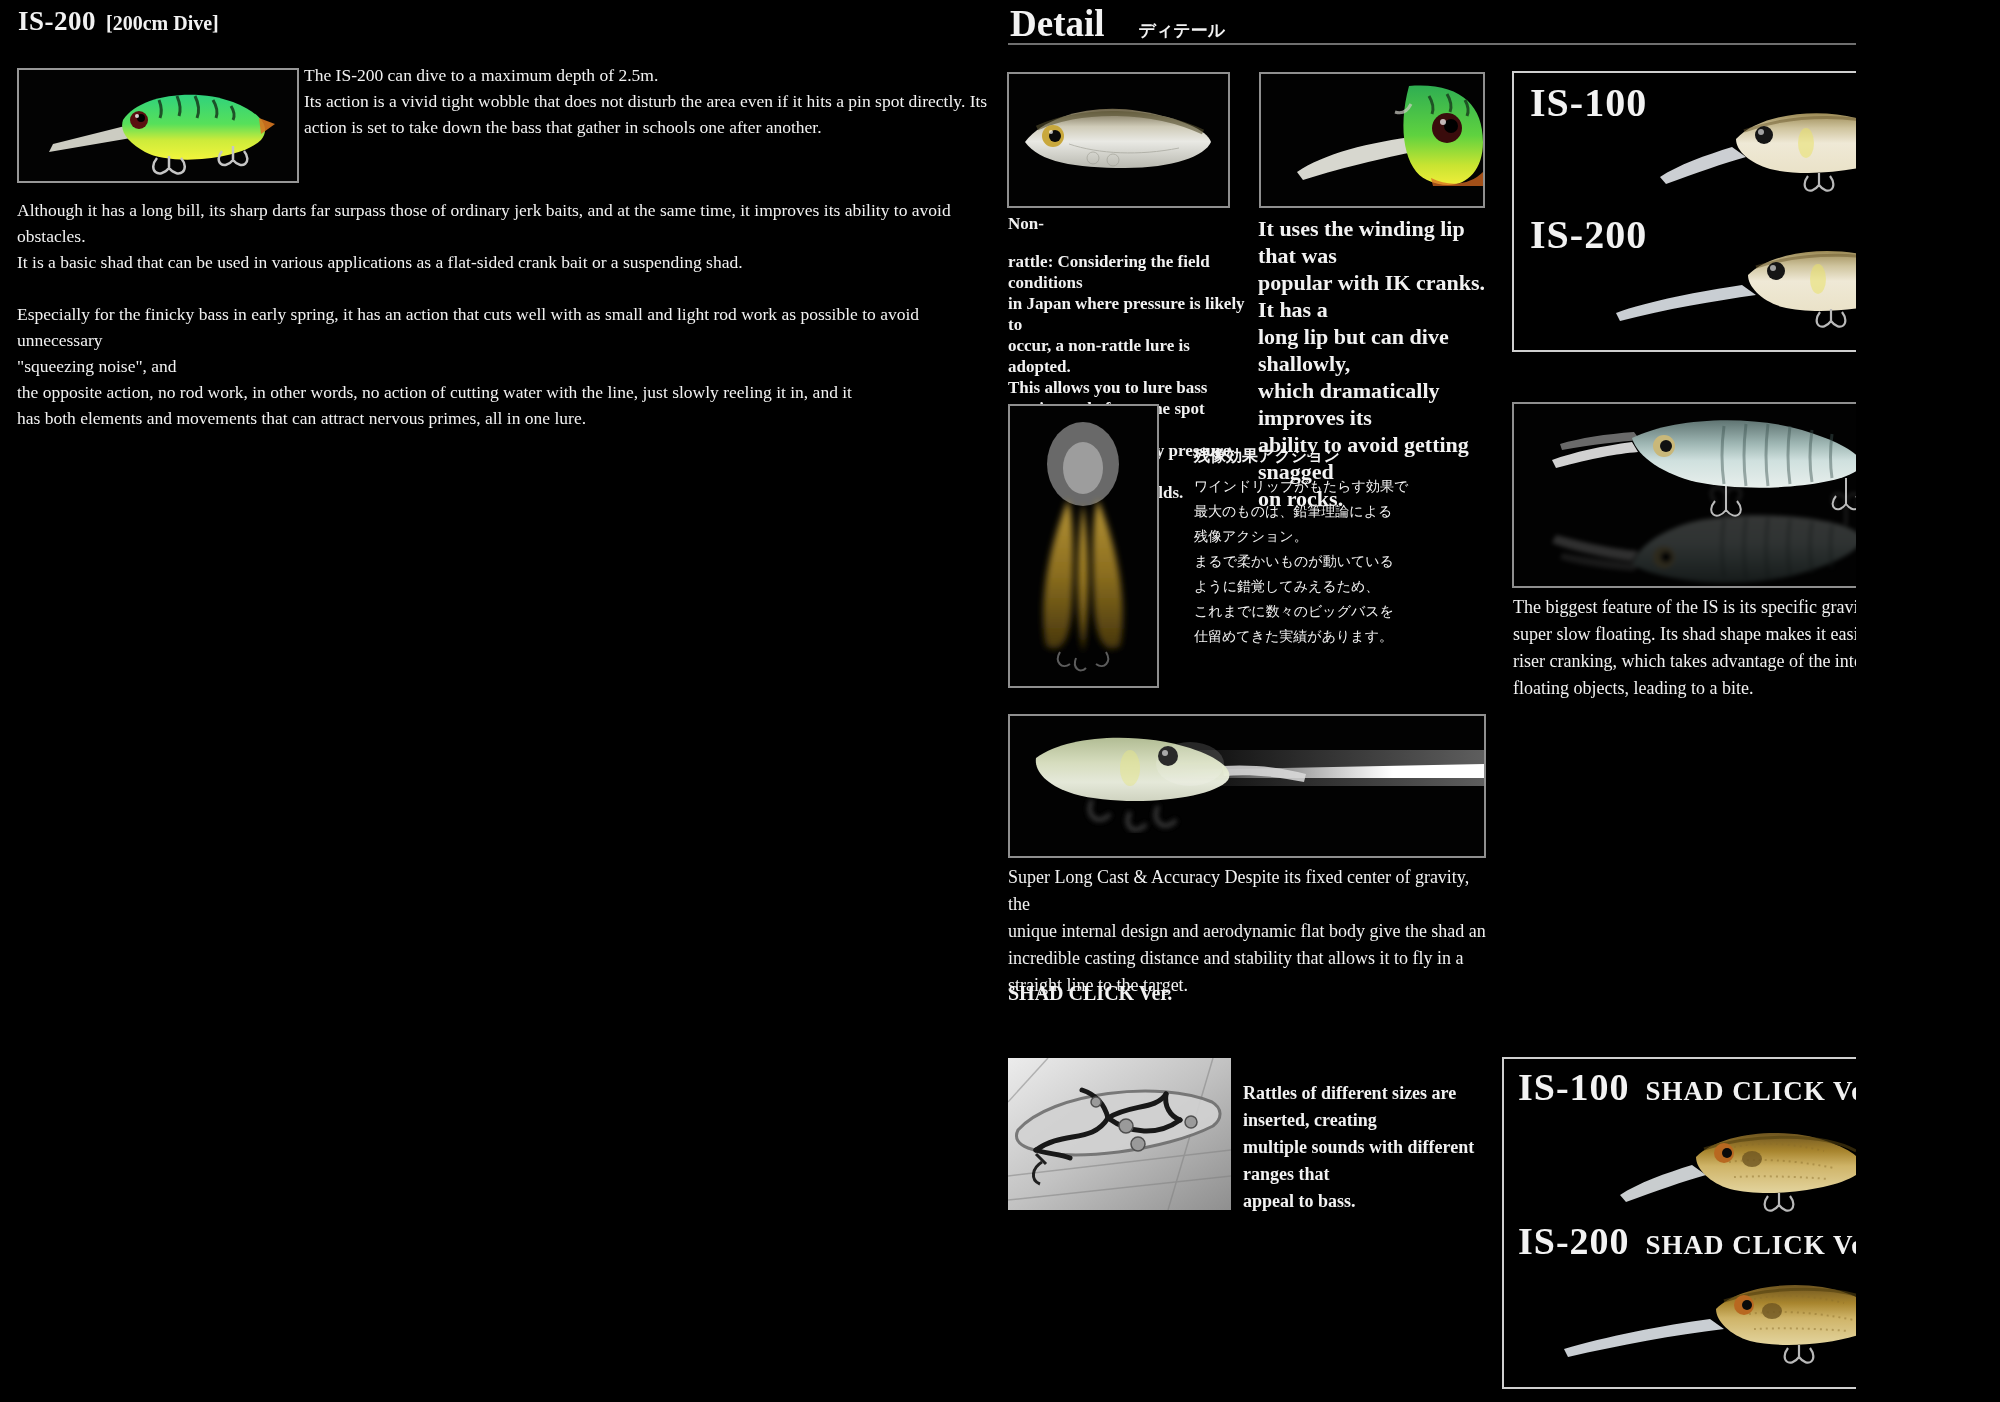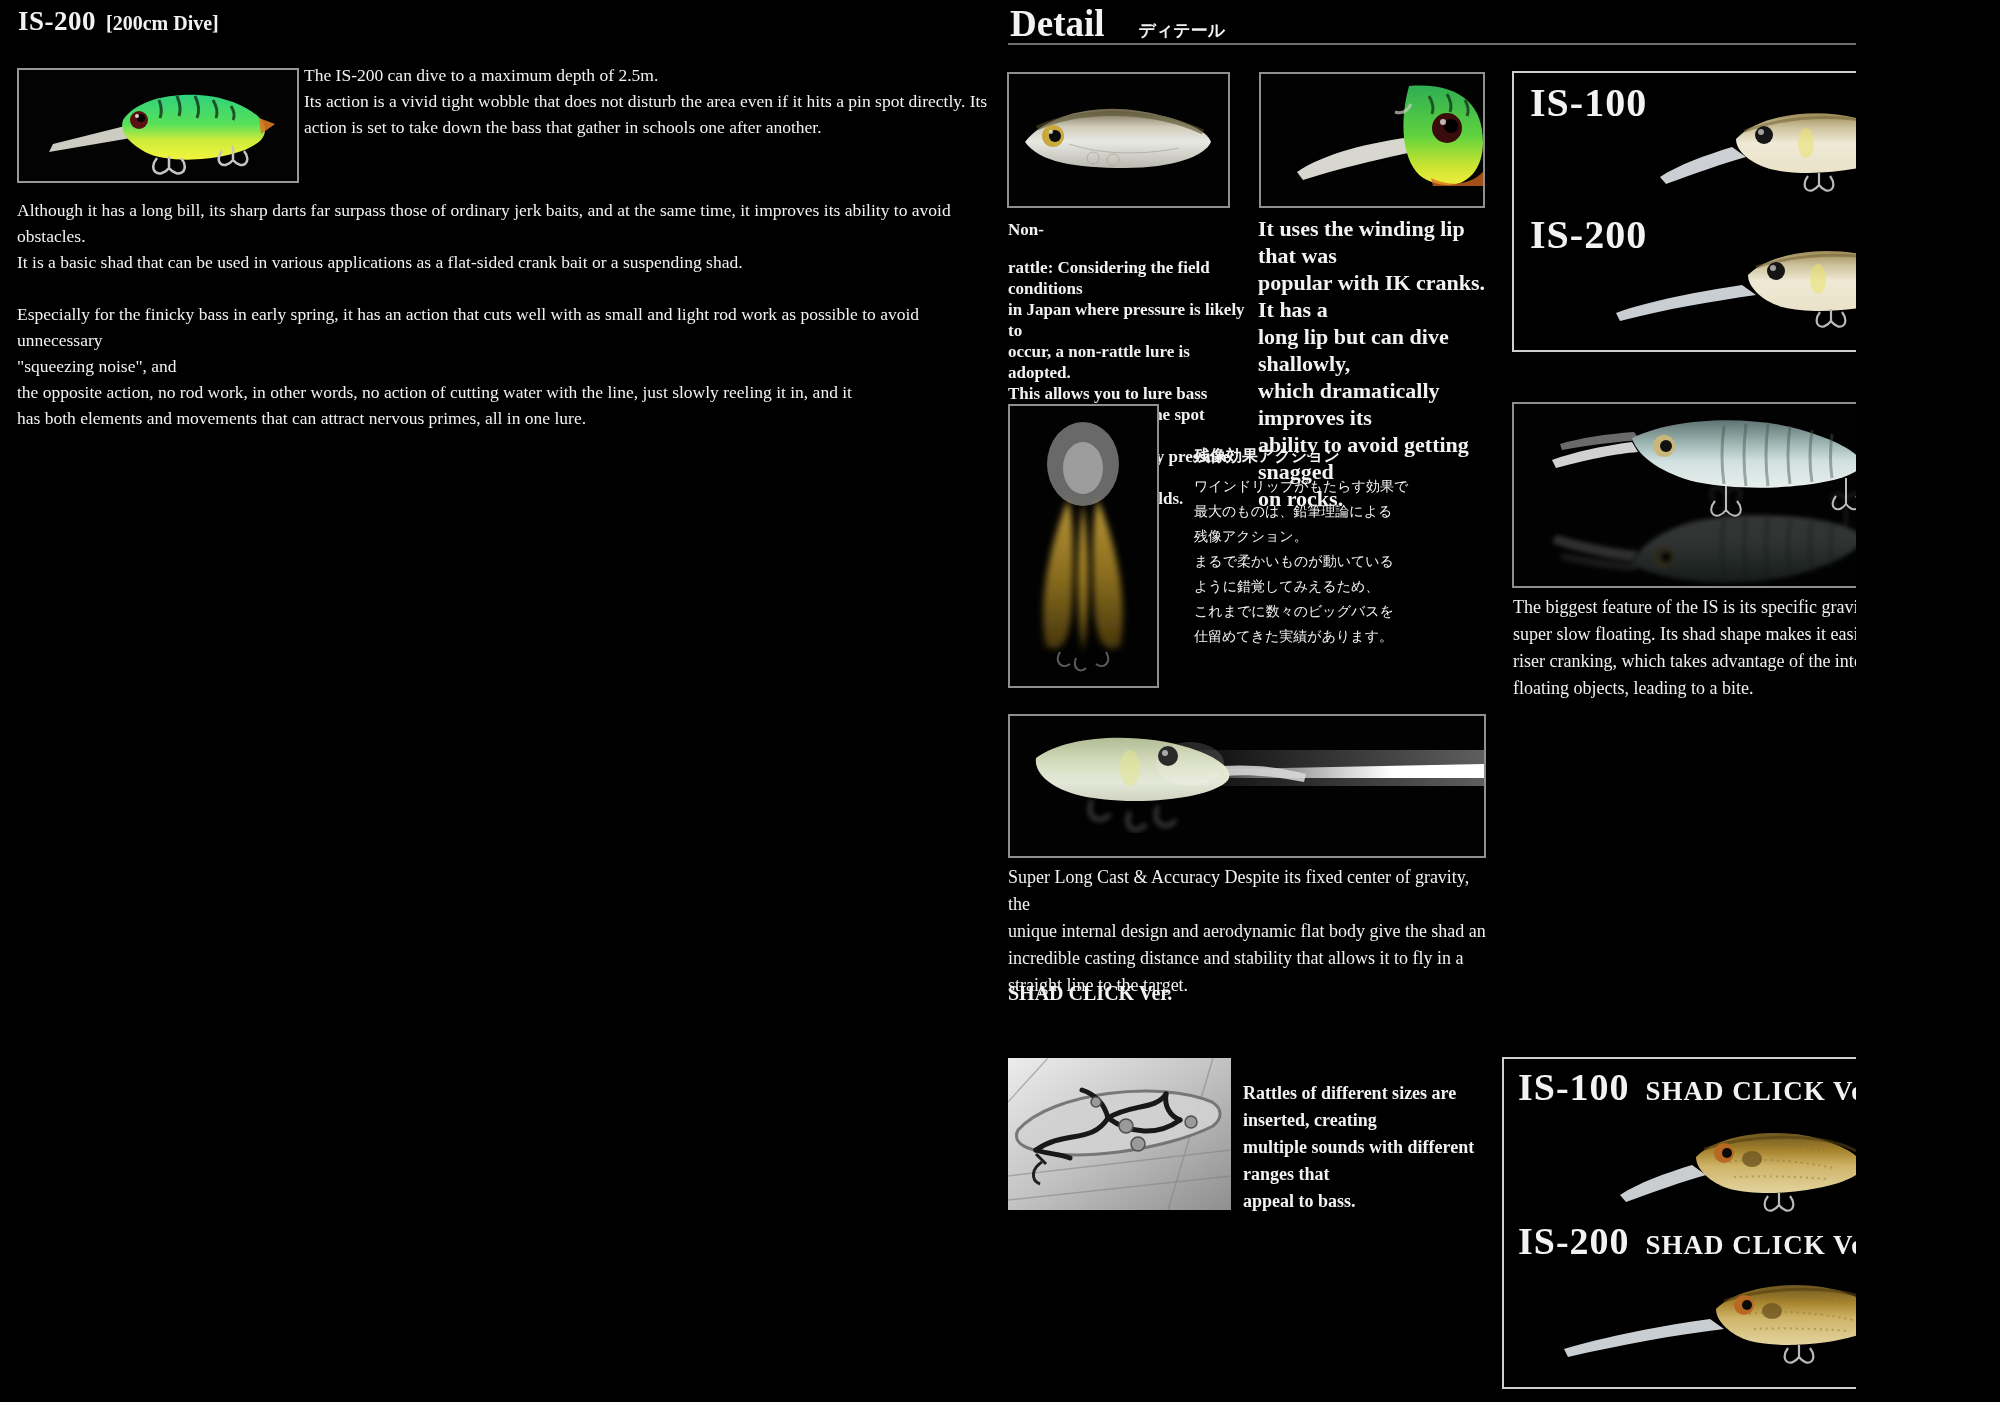--- a/index.html
+++ b/index.html
@@ -20,21 +20,21 @@
   
   .detail-head{left:1010px;top:2px;display:flex;align-items:baseline;gap:34px;}
   .detail-title{font-size:37px;font-weight:bold;}
   .detail-jp{font-size:17px;font-weight:bold;}
   .divider{left:1008px;top:43px;width:982px;height:2px;background:#6f6f6f;}
 
   .frame{border:2px solid #8f8f8f;background:#020202;}
   .frameA{left:1007px;top:72px;width:219px;height:132px;}
   .frameB{left:1259px;top:72px;width:222px;height:132px;}
   .panelC{left:1512px;top:71px;width:469px;height:277px;border:2px solid #cfcfcf;background:#000;}
-  .nonrattle{left:1008px;top:220px;width:244px;}
+  .nonrattle{left:1008px;top:214px;width:244px;}
   .nonrattle-title{font-size:17px;font-weight:bold;}
   .nonrattle-text{font-size:17px;font-weight:bold;line-height:21px;margin-top:17px;}
   .captionB{left:1258px;top:215px;width:242px;font-size:22px;font-weight:bold;line-height:27px;}
 
   .frameD{left:1008px;top:404px;width:147px;height:280px;}
   .jp-title{left:1194px;top:446px;font-size:16px;font-weight:bold;}
   .jp-text{left:1194px;top:474px;width:330px;font-size:14px;line-height:25px;}
   .frameE{left:1512px;top:402px;width:472px;height:182px;}
   .captionE{left:1513px;top:594px;width:482px;font-size:18px;line-height:27px;}
 

